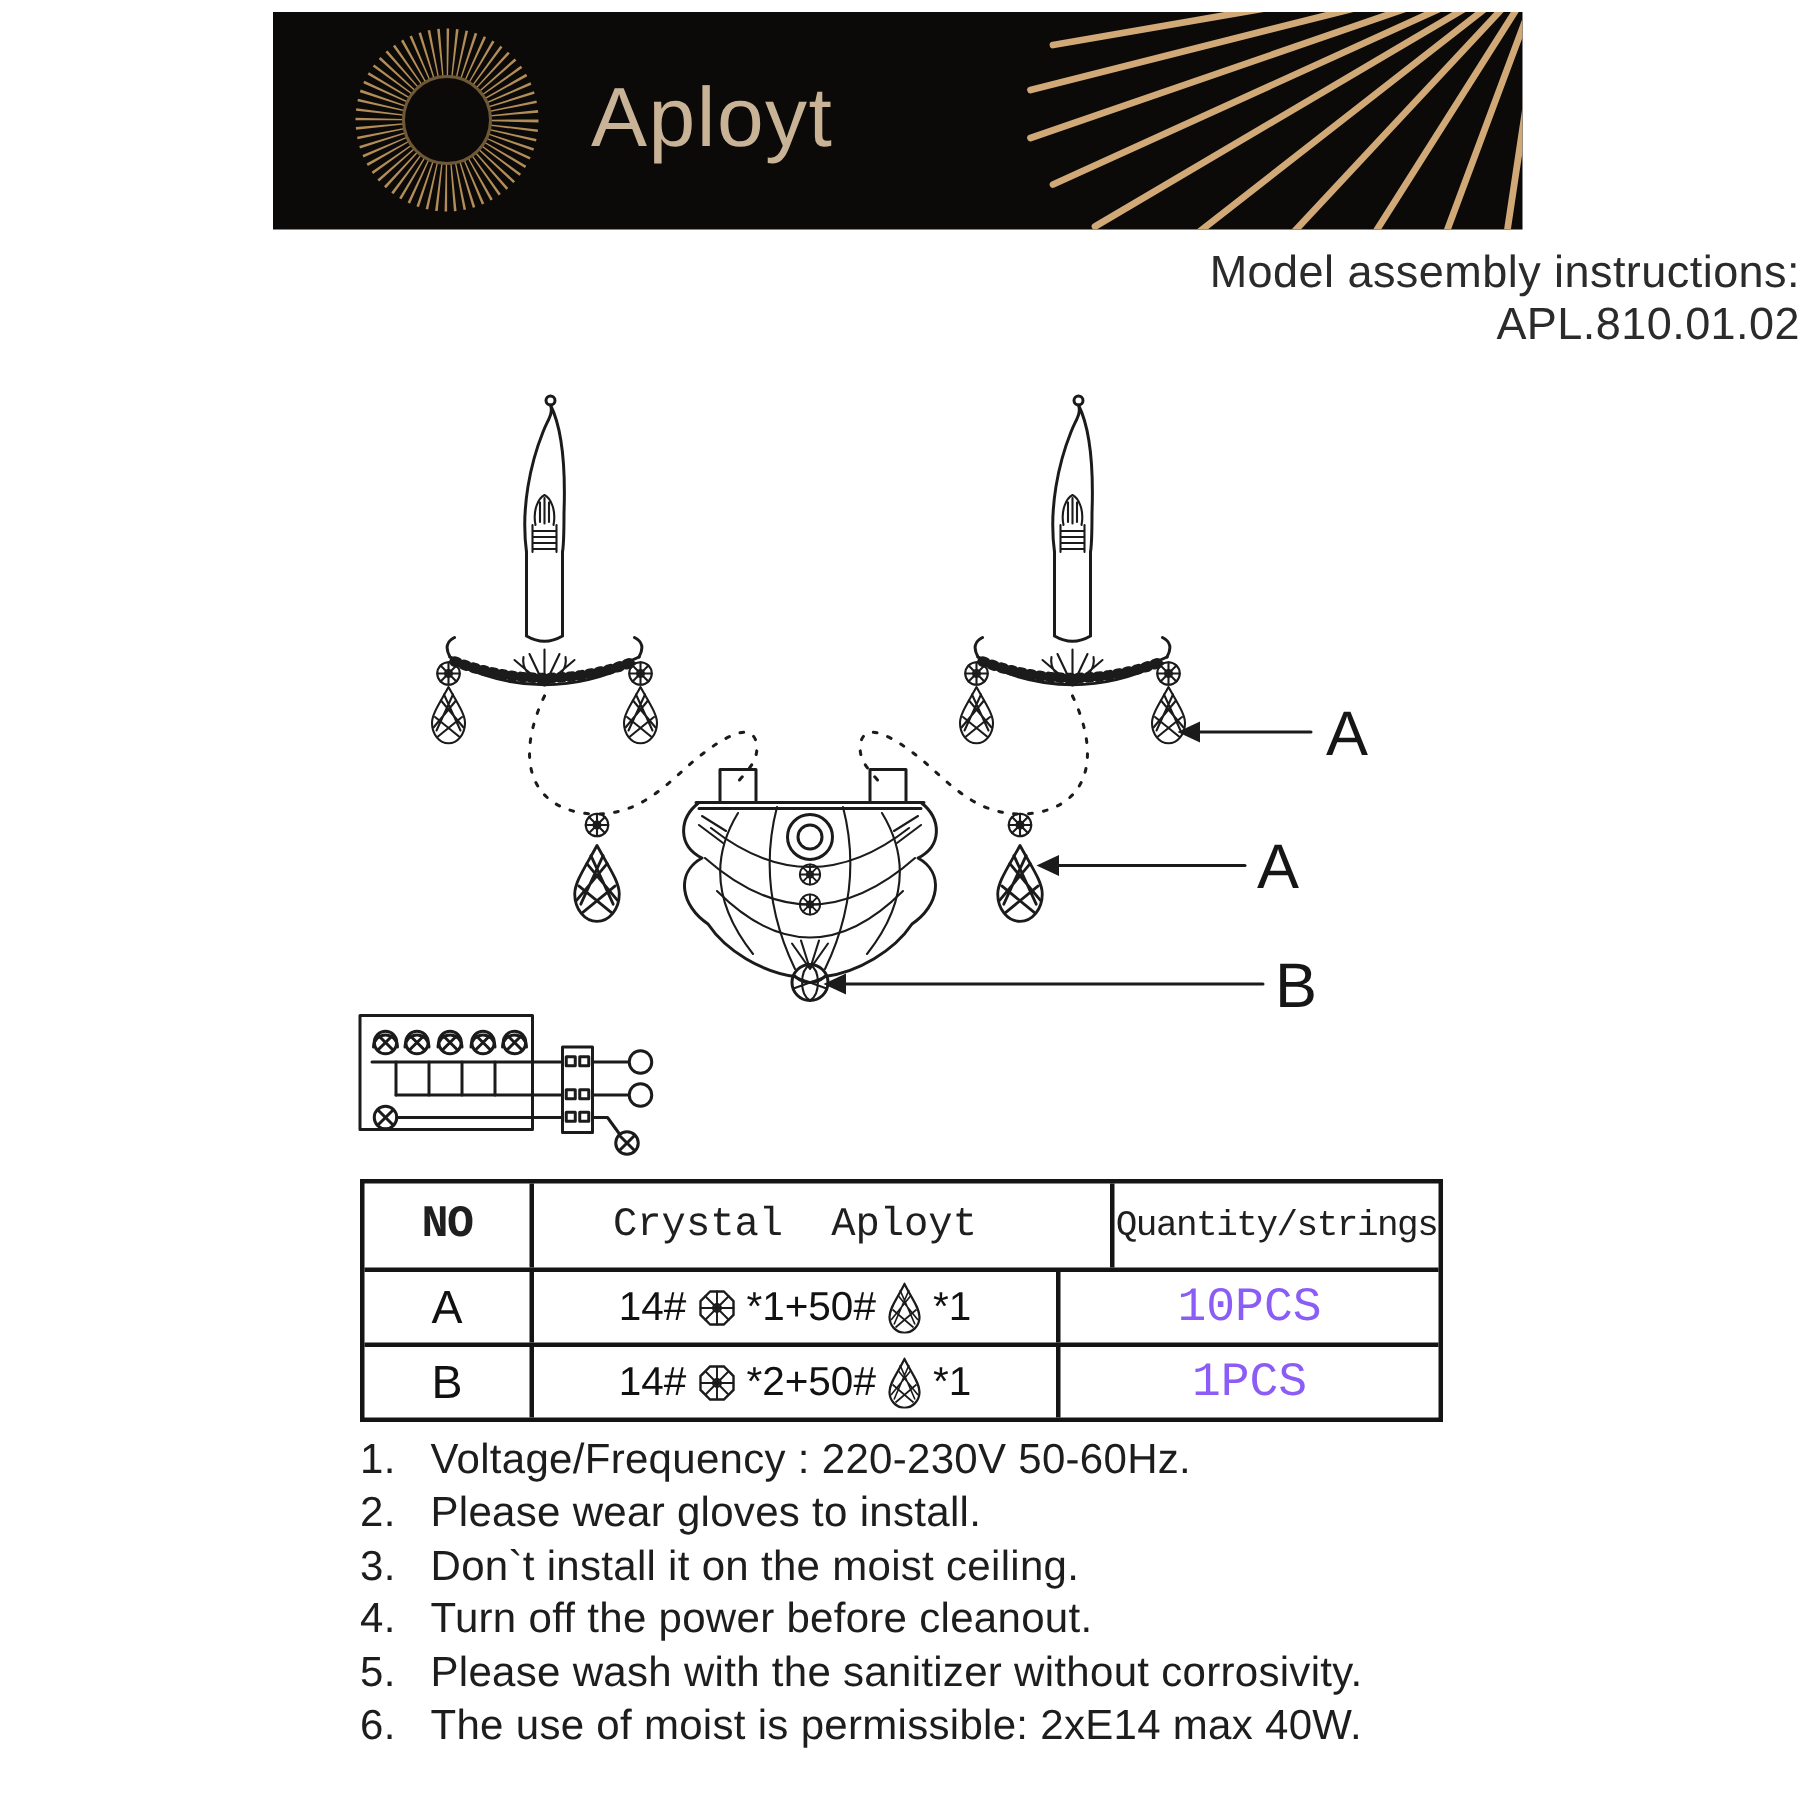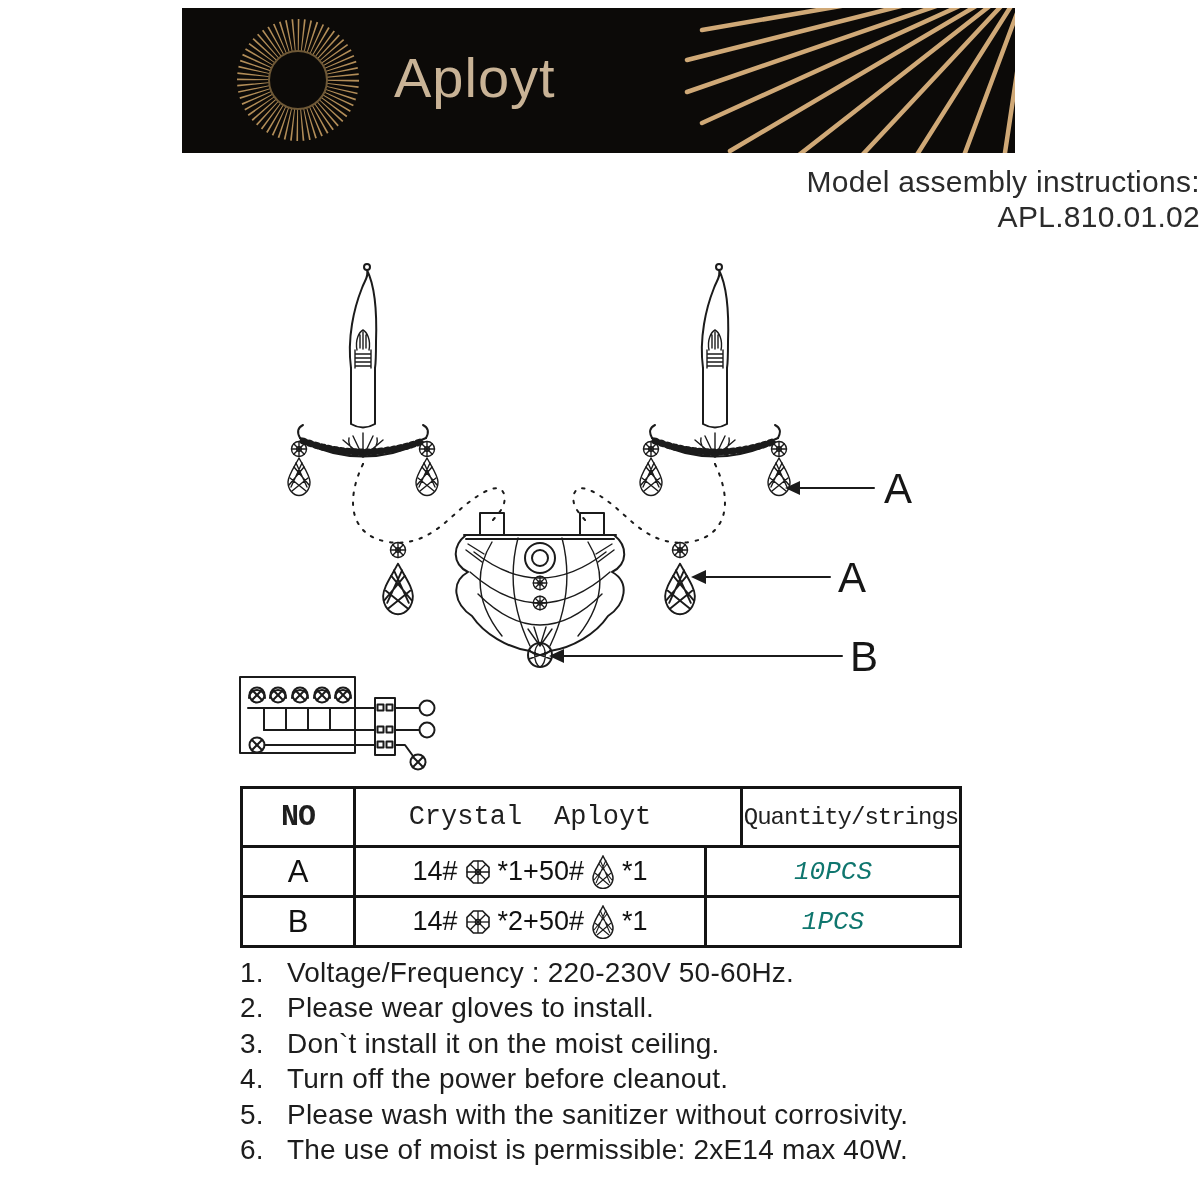--- a/index.html
+++ b/index.html
@@ -34,21 +34,21 @@
   .c-crystal{width:348px;}
   .c-qty{flex:1;}
   .h-row{height:56px;}
   .b-row{height:47px;}
   .mono{font-family:"Liberation Mono","DejaVu Sans Mono",monospace;}
   .h-no{font-size:30px;font-weight:700;letter-spacing:-1px;}
   .h-crys{font-size:27px;gap:32px;}
   .h-qty{font-size:24px;letter-spacing:-1px;margin-left:36px;}
   .ab{font-size:31px;color:#111;}
   .spec{gap:7px;font-size:27px;color:#111;}
-  .qty{font-size:26px;color:#0f766e;font-style:italic;}
+  .qty{font-size:32px;color:#8b5cf6;}
   .spec svg{display:block;}
 
   
   .instructions{position:absolute;left:240px;top:955px;width:780px;}
   .ins-item{display:flex;font-size:28px;line-height:35.4px;color:#1d1d1d;letter-spacing:.2px;}
   .ins-num{width:47px;flex:none;}
 </style>
 </head>
 <body>
 

